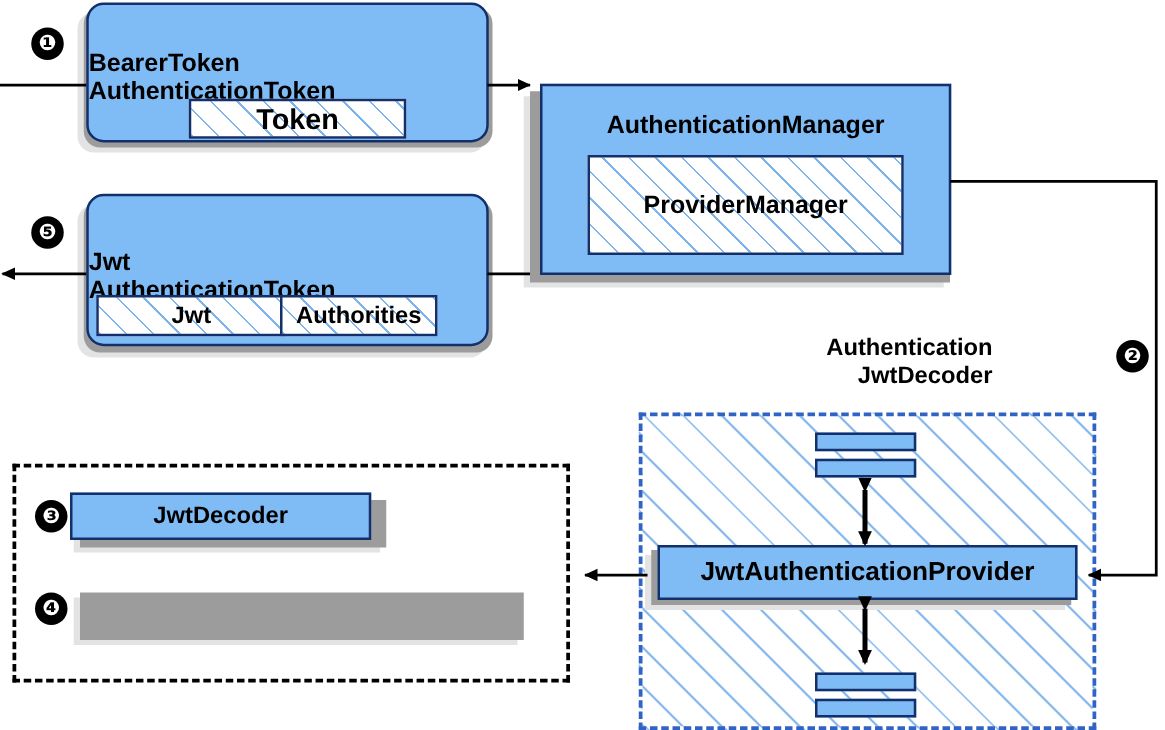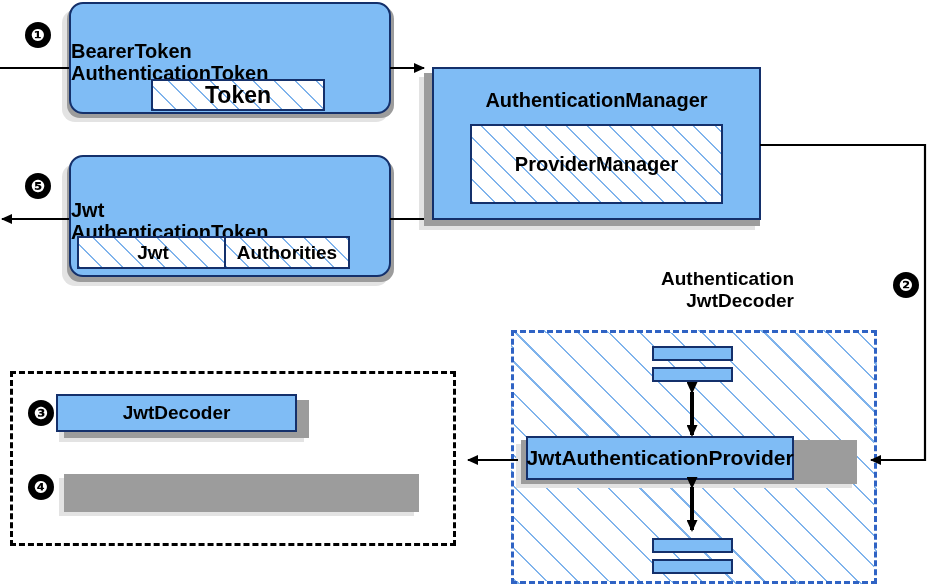--- a/index.html
+++ b/index.html
@@ -194,21 +194,21 @@
   </div>
 
   <div class="bar" style="left:652px; top:346px; width:81px; height:15px;"></div>
   <div class="bar" style="left:652px; top:367px; width:81px; height:15px;"></div>
 
   <div class="bar" style="left:652px; top:538px; width:81px; height:15px;"></div>
   <div class="bar" style="left:652px; top:559px; width:81px; height:15px;"></div>
 
   <div class="shadow-light" style="left:516px; top:444px; width:336px; height:44px;"></div>
   <div class="shadow-dark" style="left:521px; top:440px; width:336px; height:44px;"></div>
-  <div class="node" style="left:526px; top:436px; width:268px; height:44px; font-size:21px;">
+  <div class="node" style="left:526px; top:436px; width:336px; height:44px; font-size:21px;">
     <span>JwtAuthenticationProvider</span>
   </div>
 
   <div class="dashed-black" style="left:10px; top:371px; width:446px; height:175px;"></div>
 
   <div class="shadow-light" style="left:59px; top:404px; width:245px; height:38px;"></div>
   <div class="shadow-dark" style="left:64px; top:400px; width:245px; height:38px;"></div>
   <div class="node" style="left:56px; top:394px; width:241px; height:38px; font-size:19px;">
     <span>JwtDecoder</span>
   </div>

